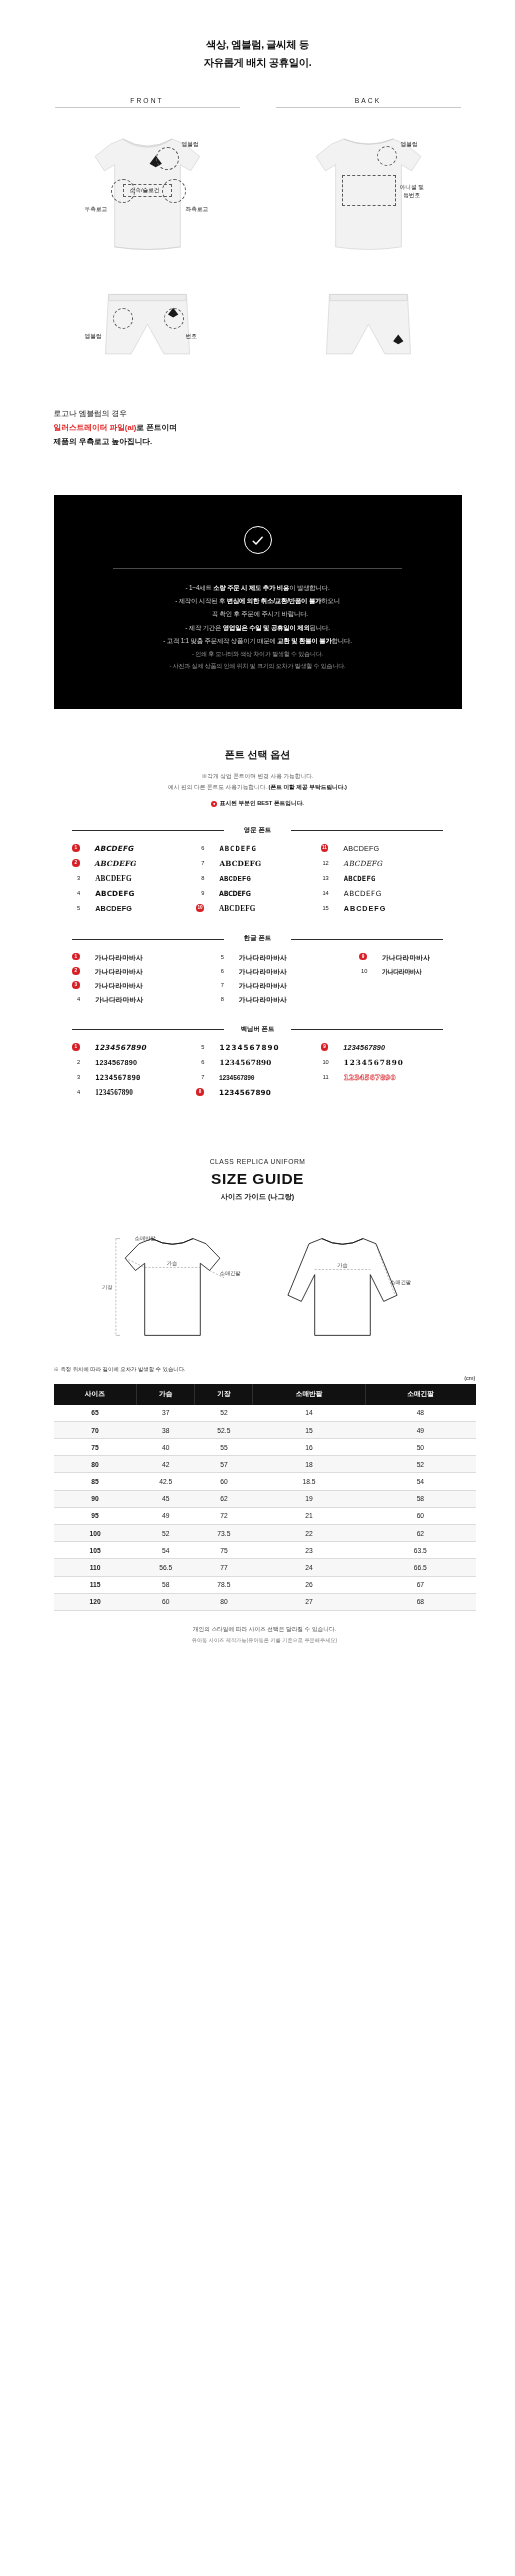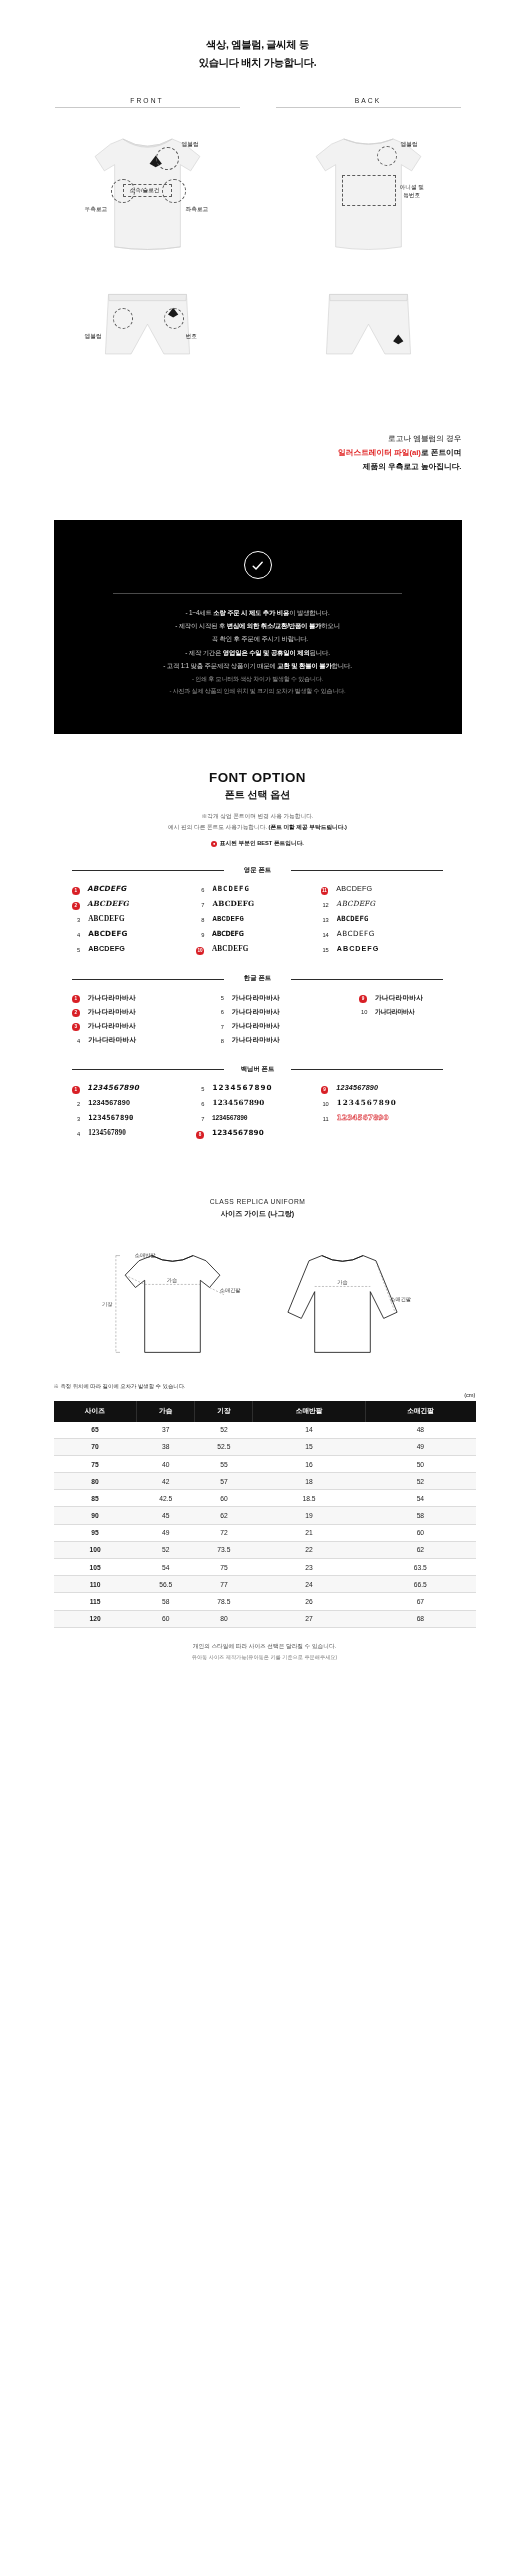--- a/index.html
+++ b/index.html
@@ -31,21 +31,21 @@
   .garment-box svg { display: block; width: 100%; height: 100%; }
 
   .tag { position: absolute; font-size: 5.7px; color: #222; white-space: nowrap; }
   .dashed-circle {
     position: absolute; border: 0.8px dashed #5b5b5b; border-radius: 50%;
   }
   .dashed-rect {
     position: absolute; border: 0.8px dashed #5b5b5b;
   }
 
-  .after-note { margin-top: 37px; font-size: 7.7px; line-height: 1.8; text-align: right; }
+  .after-note { margin-top: 12px; font-size: 7.7px; line-height: 1.8; text-align: left; }
   .after-note .red { color: #e01f1f; font-weight: bold; }
   .after-note .b { font-weight: bold; }
 
   
   .sec-notice {
     background: #000000; color: #ffffff; padding: 31px 0 36px; text-align: center;
     margin-top: 26px;
   }
   .check-circle {
     width: 28px; height: 28px; border: 1px solid #ffffff; border-radius: 50%;
@@ -82,21 +82,21 @@
   .fg-head::before, .fg-head::after {
     content: ""; position: absolute; top: 50%; width: 152px; height: 0.5px; background: #2b2b2b;
   }
   .fg-head::before { left: 0; }
   .fg-head::after { right: 0; }
 
   .fg-cols { display: flex; justify-content: space-between; }
   .fg-col { width: 33%; }
   .fg-cols.two .fg-col { width: 48%; }
   .f-item {
-    display: flex; align-items: flex-end; gap: 8px;
+    display: flex; align-items: flex-start; gap: 15px;
     font-size: 7.2px; padding: 2.1px 0; line-height: 1.5;
   }
   .num {
     display: inline-block; width: 8.2px; text-align: right; font-size: 5.7px; color: #222;
     flex: none;
   }
   .num.hl {
     width: 7.7px; height: 7.7px; border-radius: 50%; background: #d81f26; color: #fff;
     font-size: 4.6px; line-height: 7.7px; text-align: center; font-weight: bold;
   }
@@ -145,21 +145,21 @@
   .foot-note .small { font-size: 5.2px; color: #777; }
 </style>
 </head>
 <body>
 
 <div class="page">
 
   <section class="sec-placement">
     <h2>
       <span>색상, 엠블럼, 글씨체 등</span><br>
-      <span>있습니다 배치 가능합니다.</span>
+      <span>자유롭게 배치 공휴일이.</span>
     </h2>
 
     <div class="fb-row">
 
       <div class="fb-col">
         <div class="fb-label">FRONT</div>
         <div class="fb-rule"></div>
 
         <div class="garment-box">
           <svg viewBox="0 0 360 300" xmlns="http://www.w3.org/2000/svg">
@@ -253,21 +253,20 @@
       <li>- 1~4세트 <span class="b">소량 주문 시 제도 추가 비용</span>이 발생합니다.</li>
       <li>- 제작이 시작된 후 <span class="b">변심에 의한 취소/교환/반품이 불가</span>하오니<br>&nbsp;&nbsp;&nbsp;꼭 확인 후 주문에 주시기 바랍니다.</li>
       <li>- 제작 기간은 <span class="b">영업일은 수일 및 공휴일이 제외</span>됩니다.</li>
       <li>- 고객 1:1 맞춤 주문제작 상품이기 때문에 <span class="b">교환 및 환불이 불가</span>합니다.</li>
       <li class="sub">- 인쇄 후 모니터와 색상 차이가 발생할 수 있습니다.</li>
       <li class="sub">- 사진과 실제 상품의 인쇄 위치 및 크기의 오차가 발생할 수 있습니다.</li>
     </ul>
   </section>
 
   <section class="sec-font">
-    <div class="en-title">FONT OPTION</div>
     <div class="kr-title">폰트 선택 옵션</div>
     <div class="desc">
       <span>※각개 상업 폰트이며 변경 사용 가능합니다.</span><br>
       <span>예시 편의 다른 폰트도 사용가능합니다.</span>
       <span class="b">(폰트 미할 제공 부탁드립니다.)</span>
     </div>
     <div class="legend">
       <span class="dot">●</span><span>표시된 부분인 BEST 폰트입니다.</span>
     </div>
 
@@ -447,20 +446,21 @@
               <span class="num">11</span>
               <span class="sample s-dsans s-outline">1234567890</span>
             </div>
         </div>
       </div>
     </div>
   </section>
 
   <section class="sec-size">
     <div class="cap">CLASS REPLICA UNIFORM</div>
+    <div class="big">SIZE GUIDE</div>
     <div class="kr">사이즈 가이드 (나그랑)</div>
 
     <div class="size-figs">
       <div class="size-fig">
         <svg viewBox="0 0 300 270" xmlns="http://www.w3.org/2000/svg">
           <g fill="none" stroke="#111" stroke-width="1.6">
             <path d="M110 40 L85 50 L58 78 L78 102 L96 88 L96 228 L204 228 L204 88 L222 102 L242 78 L215 50 L190 40 Q150 62 110 40 Z"></path>
             <path d="M110 40 Q150 62 190 40"></path>
           </g>
           <g stroke="#777" stroke-width="0.9" stroke-dasharray="4 3">

